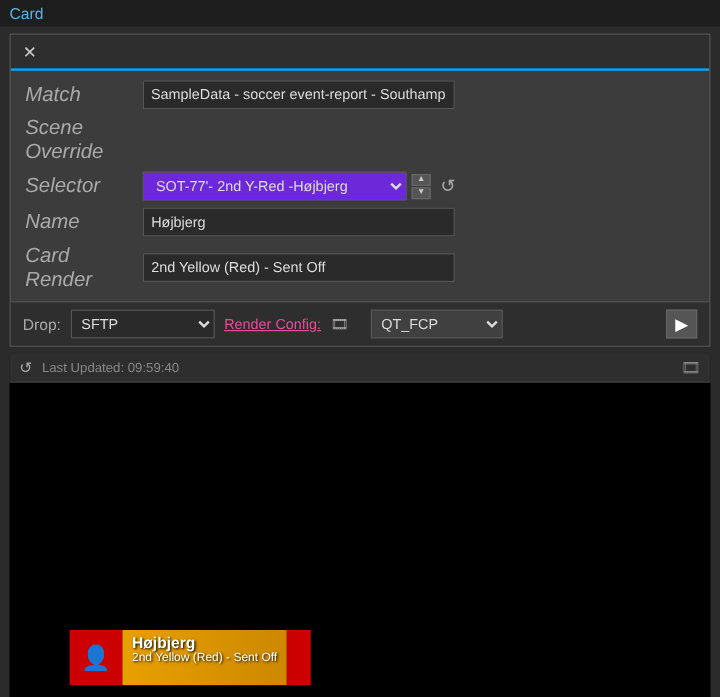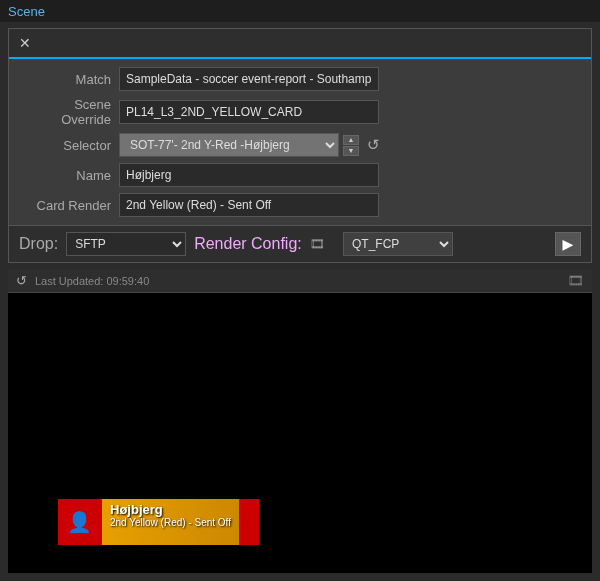--- a/index.html
+++ b/index.html
@@ -61,42 +61,43 @@
     }
 
     .form-row {
       display: flex;
       align-items: center;
       gap: 8px;
     }
     .form-label {
       width: 90px;
       color: #aaa;
-      font-size: 13px;
-      text-align: right;
+      font-size: 17px;
+      text-align: left;
       flex-shrink: 0;
+      font-style: italic;
     }
     .form-input {
       background: #2a2a2a;
       border: 1px solid #555;
       color: #ddd;
       font-size: 12px;
       padding: 3px 6px;
       height: 24px;
       flex: 1;
       max-width: 260px;
     }
 
     .selector-row {
       display: flex;
       align-items: center;
       gap: 4px;
     }
     .selector-dropdown {
-      background: #737373;
+      background: #6d28d9;
       border: 1px solid #555;
       color: #ddd;
       font-size: 12px;
       padding: 3px 6px;
       height: 24px;
       width: 220px;
     }
     .selector-arrows {
       display: flex;
       flex-direction: column;
@@ -128,34 +129,35 @@
     .bottom-toolbar {
       background: #2e2e2e;
       border-top: 1px solid #555;
       padding: 6px 10px;
       display: flex;
       align-items: center;
       gap: 8px;
     }
     .drop-label {
       color: #aaa;
-      font-size: 16px;
+      font-size: 13px;
     }
     .drop-select {
       background: #2a2a2a;
       border: 1px solid #555;
       color: #ddd;
       font-size: 12px;
       height: 24px;
       width: 120px;
       padding: 2px 4px;
     }
     .render-label {
-      color: #f0abfc;
-      font-size: 16px;
+      color: #ec4899;
+      font-size: 12px;
+      text-decoration: underline;
     }
     .render-icon {
       color: #aaa;
       font-size: 12px;
     }
     .render-select {
       background: #404040;
       border: 1px solid #555;
       color: #ddd;
       font-size: 12px;
@@ -254,39 +256,38 @@
       background: #cc0000;
       display: flex;
       align-items: center;
       justify-content: center;
     }
   </style>
 </head>
 <body>
 
 <div class="menu-bar">
-  <span>Scene</span>
+  <span>Card</span>
 </div>
 
 <div class="dialog">
 
   <div class="dialog-titlebar">
     <span class="title-close">✕</span>
   </div>
 
   <div class="form-area">
 
     <div class="form-row">
       <span class="form-label">Match</span>
       <input class="form-input" type="text" value="SampleData - soccer event-report - Southamp..." style="">
     </div>
 
     <div class="form-row">
       <span class="form-label">Scene Override</span>
-      <input class="form-input" type="text" value="PL14_L3_2ND_YELLOW_CARD" style="">
     </div>
 
     <div class="form-row">
       <span class="form-label">Selector</span>
       <div class="selector-row">
         <select class="selector-dropdown"><option>SOT-77'- 2nd Y-Red -Højbjerg</option></select>
         <div class="selector-arrows">
           <button class="arrow-btn">▲</button>
           <button class="arrow-btn">▼</button>
         </div>

